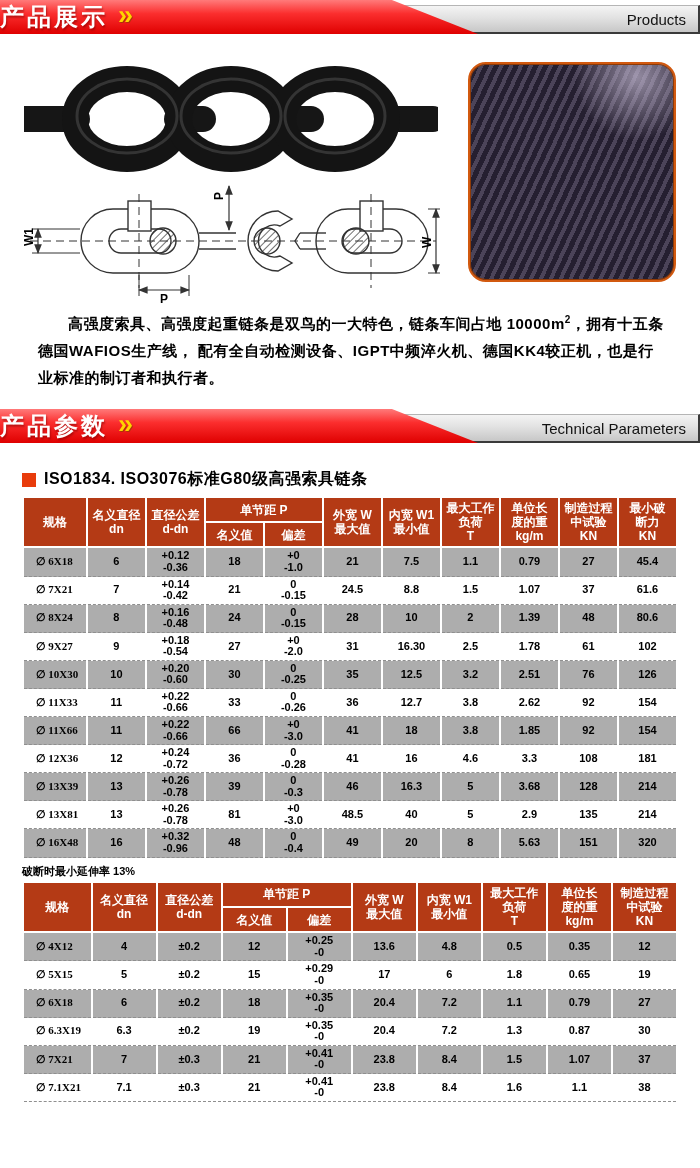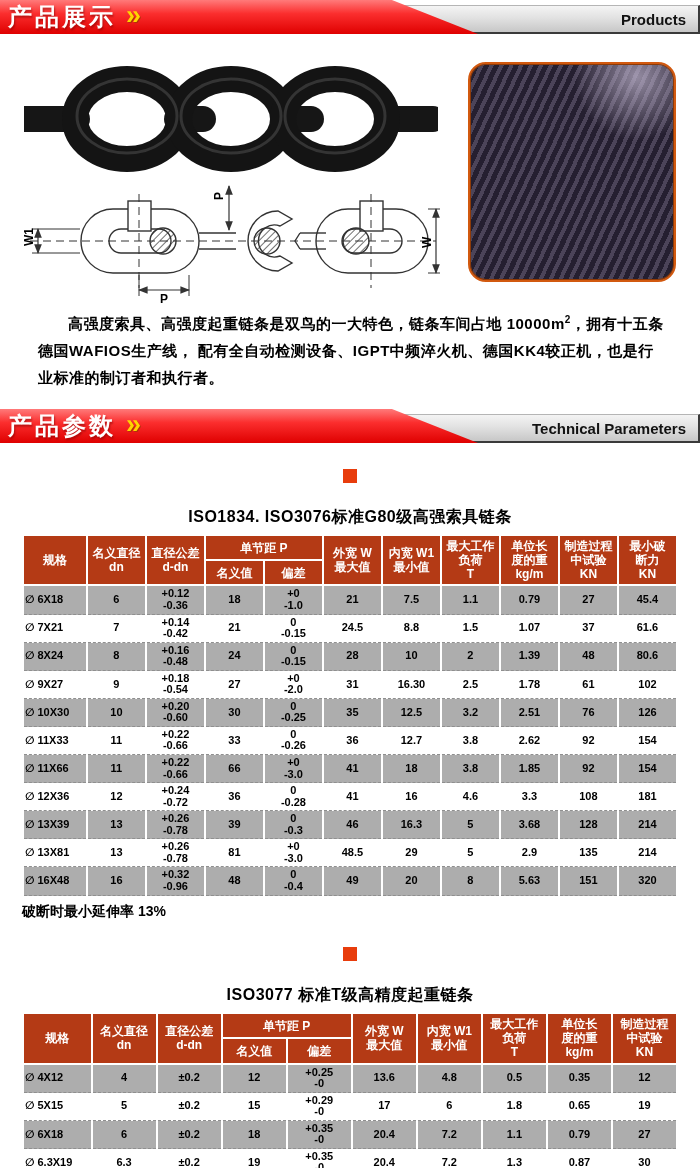--- a/index.html
+++ b/index.html
@@ -8,26 +8,26 @@
   .page { width:700px; background:#fff; overflow:hidden; }
 
   
   .banner { position:relative; height:34px; }
   .banner .graybar {
     position:absolute; left:0; right:0; top:5px; bottom:0;
     background:linear-gradient(180deg,#f4f4f4 0%,#e2e2e2 45%,#c7c7c7 100%);
     border-right:2px solid #3a3a3a; border-bottom:2px solid #3a3a3a; border-top:1px solid #b5b5b5;
     display:flex; align-items:center; justify-content:flex-end; padding-right:12px;
   }
-  .banner .en { font-size:15px; font-weight:bold; color:#121212; }
+  .banner .en { font-size:15px; font-weight:normal; color:#121212; }
   .banner .flag {
     position:absolute; left:0; top:0; height:100%; width:478px;
     background:linear-gradient(180deg,#ff7a7a 0%, #fb2e2e 40%, #df0000 100%);
     clip-path:polygon(0 0, 82% 0, 100% 100%, 0 100%);
-    display:flex; align-items:center; padding-left:8px; gap:10px;
+    display:flex; align-items:center; gap:10px;
   }
   .banner .cn { color:#fff; font-size:24px; font-weight:bold; letter-spacing:3px;
     text-shadow:1px 2px 2px rgba(130,0,0,.55); }
   .banner .chev { color:#ffd400; font-size:27px; font-weight:bold; line-height:1;
     text-shadow:1px 1px 0 rgba(150,60,0,.7); transform:translateY(-2px); }
 
   
   .showcase { display:flex; padding:28px 24px 4px 24px; gap:26px; }
   .showcase .left { width:418px; }
   .chain-photo { display:block; }
@@ -42,37 +42,37 @@
     box-shadow:0 0 0 1px #8c3a08 inset;
   }
 
   
   .intro { margin:2px 36px 8px 38px; font-size:15px; font-weight:bold; color:#000;
     line-height:1.8; text-indent:2em; letter-spacing:.5px; }
   .intro sup { font-size:10px; }
 
   
   .params { padding:0 22px 6px 22px; }
-  .tbl-title { display:flex; align-items:center; gap:24px; margin:26px 0 8px 0;flex-direction:column; }
+  .tbl-title { display:flex; align-items:center; gap:8px; margin:26px 0 8px 0; }
   .tbl-title .bullet { width:14px; height:14px; background:#e83c0c; display:inline-block; }
   .tbl-title .txt { font-size:16px; font-weight:bold; color:#000; letter-spacing:.5px; }
 
   table { width:100%; border-collapse:separate; border-spacing:2px 0; table-layout:fixed; }
   thead th { background:#b43a15; color:#fff; font-size:12px; font-weight:bold;
     padding:3px 1px; line-height:1.18; white-space:pre-line; vertical-align:middle;
     border-bottom:2px solid #fff; text-align:center; }
   tbody td { text-align:center; font-size:11px; font-weight:bold; color:#000;
     padding:2px 1px; line-height:1.05; white-space:pre-line;
     border-bottom:1px dashed #8f8f8f; vertical-align:middle; }
   tbody tr:nth-child(odd) td { background:#adadad; }
   tbody tr:nth-child(even) td { background:#fff; }
-  tbody td:first-child { text-align:left; padding-left:1px; }
+  tbody td:first-child { text-align:left; padding-left:12px;font-family:Liberation Serif, serif; }
 
   .notes { margin:6px 0 4px 0; }
-  .notes div { font-size:14px; font-weight:bold; color:#000; line-height:1.4; }
+  .notes div { font-size:11px; font-weight:bold; color:#000; line-height:1.4; }
 
   
   .lineart { stroke:#333; fill:none; stroke-width:1.4; }
   .dash { stroke:#333; stroke-width:1; stroke-dasharray:8 5; fill:none; }
   .dim-label { font-size:12px; font-weight:bold; fill:#000; font-family:"Liberation Sans",sans-serif; }
 </style>
 </head>
 <body>
 
 <div class="page">
@@ -352,21 +352,21 @@
           </tr>
           <tr>
             <td>∅ 13X81</td>
             <td>13</td>
             <td>+0.26
 -0.78</td>
             <td>81</td>
             <td>+0
 -3.0</td>
             <td>48.5</td>
-            <td>29</td>
+            <td>40</td>
             <td>5</td>
             <td>2.9</td>
             <td>135</td>
             <td>214</td>
           </tr>
           <tr>
             <td>∅ 16X48</td>
             <td>16</td>
             <td>+0.32
 -0.96</td>
@@ -380,24 +380,20 @@
             <td>151</td>
             <td>320</td>
           </tr>
         </tbody>
     </table>
 
     <div class="notes">
       <div>破断时最小延伸率 13%</div>
     </div>
 
-    <div class="tbl-title">
-      <span class="bullet"></span>
-      <span class="txt">ISO3077 标准T级高精度起重链条</span>
-    </div>
 
     <table>
       <colgroup>
           <col style="width:10.5%">
         </colgroup>
       <thead>
         <tr>
           <th rowspan="2">规格</th>
           <th rowspan="2">名义直径
 dn</th>

